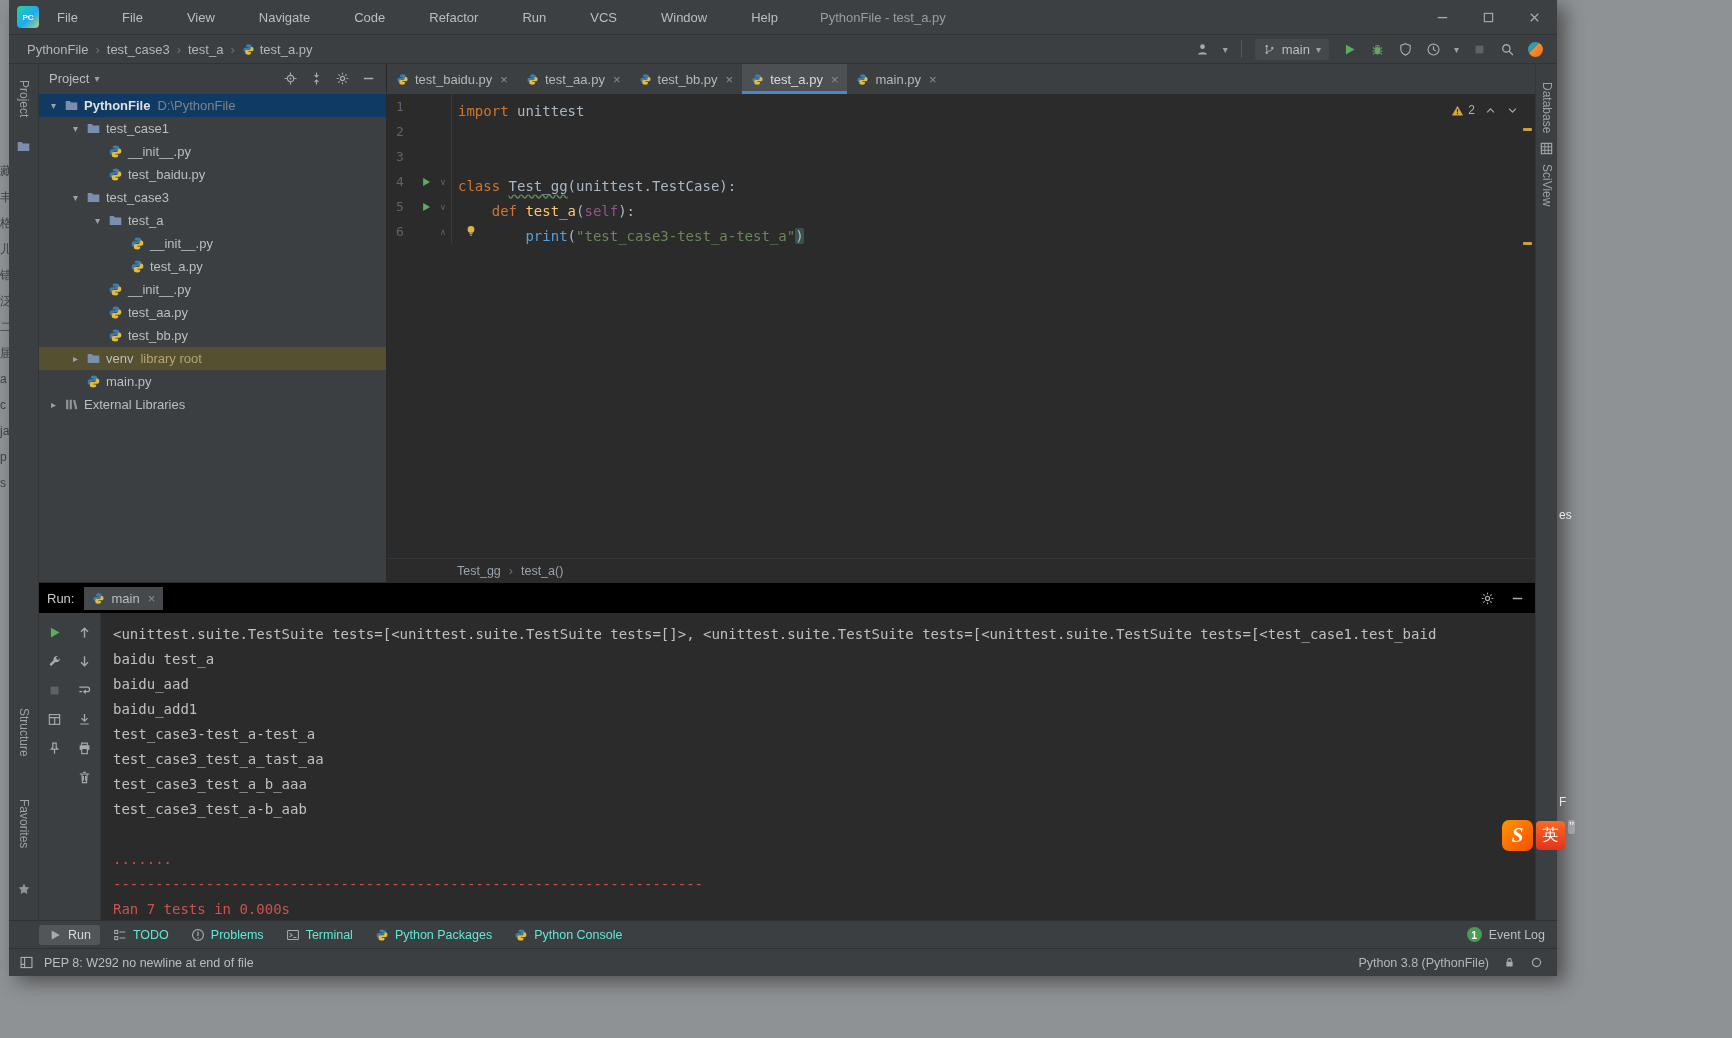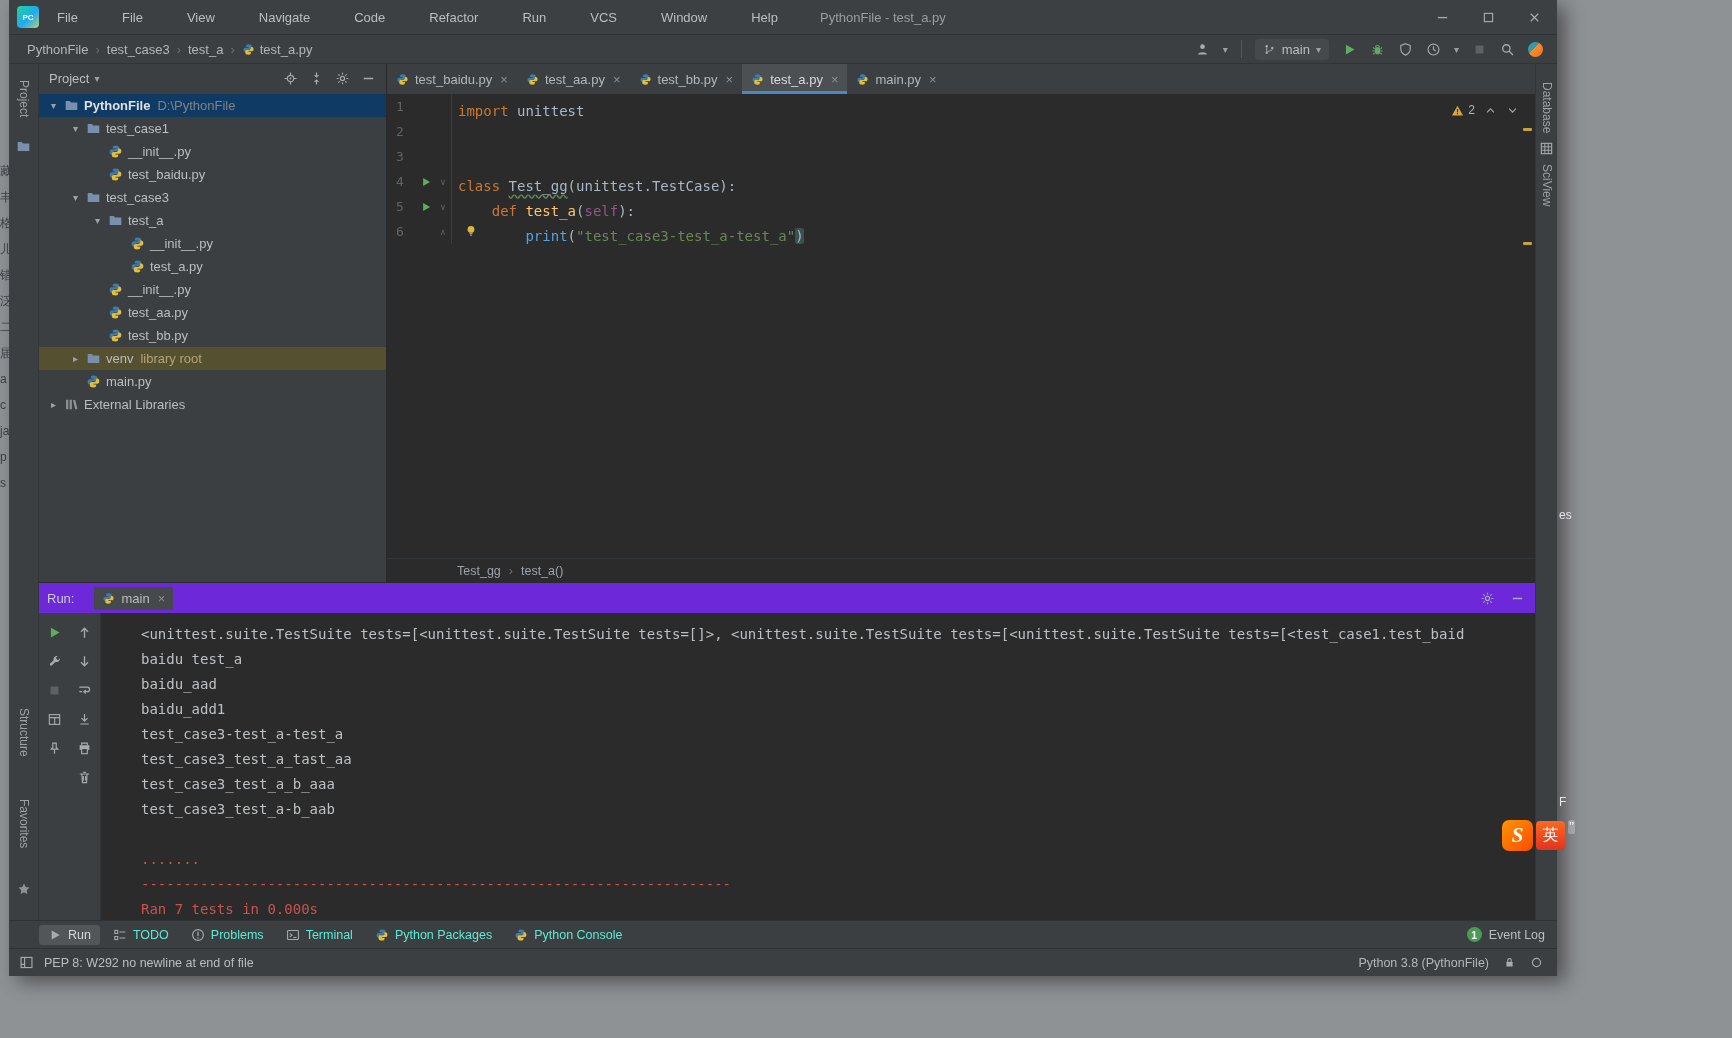--- a/index.html
+++ b/index.html
@@ -97,25 +97,25 @@
   .warn-widget{position:absolute;top:9px;right:16px;display:flex;align-items:center;
     gap:9px;color:#b0b3b5;font-family:"Liberation Sans",sans-serif;font-size:12px;}
   .warn-group{display:flex;align-items:center;gap:4px;}
   .stripe-mark{position:absolute;right:3px;width:9px;height:3px;background:#c7a23d;border-radius:1px;}
   .ed-crumbs{height:24px;display:flex;align-items:center;gap:8px;padding-left:70px;
     color:#9aa2ab;font-size:12.5px;border-top:1px solid #333638;flex:0 0 auto;}
 
   
   .run-panel{height:338px;display:flex;flex-direction:column;flex:0 0 auto;
     border-top:1px solid #27292a;background:#2b2b2b;}
-  .run-header{height:30px;background:#6d28d9;display:flex;align-items:center;
-    gap:20px;padding:0 10px 0 8px;flex:0 0 auto;}
+  .run-header{height:30px;background:#000000;display:flex;align-items:center;
+    gap:10px;padding:0 10px 0 8px;flex:0 0 auto;}
   .run-tab{display:flex;align-items:center;gap:6px;background:#45494b;padding:4px 8px;}
   .rh-icons{margin-left:auto;display:flex;gap:15px;color:#a0a3a5;}
-  .run-body{flex:1;display:flex;min-height:0;gap:28px;}
+  .run-body{flex:1;display:flex;min-height:0;}
   .run-toolbar{width:62px;background:#3c3f41;border-right:1px solid #323537;
     display:flex;flex:0 0 auto;}
   .rt-col{width:31px;display:flex;flex-direction:column;align-items:center;
     gap:14px;padding-top:12px;color:#a7aaac;}
   .console{flex:1;padding:9px 0 0 12px;font-family:"DejaVu Sans Mono",monospace;
     font-size:14px;line-height:25px;color:#bcc0c3;white-space:pre;overflow:hidden;}
   .console-line.red{color:#c75450;}
 
   
   .toolbar-bottom{height:28px;background:#3c3f41;border-top:1px solid #2f3234;

